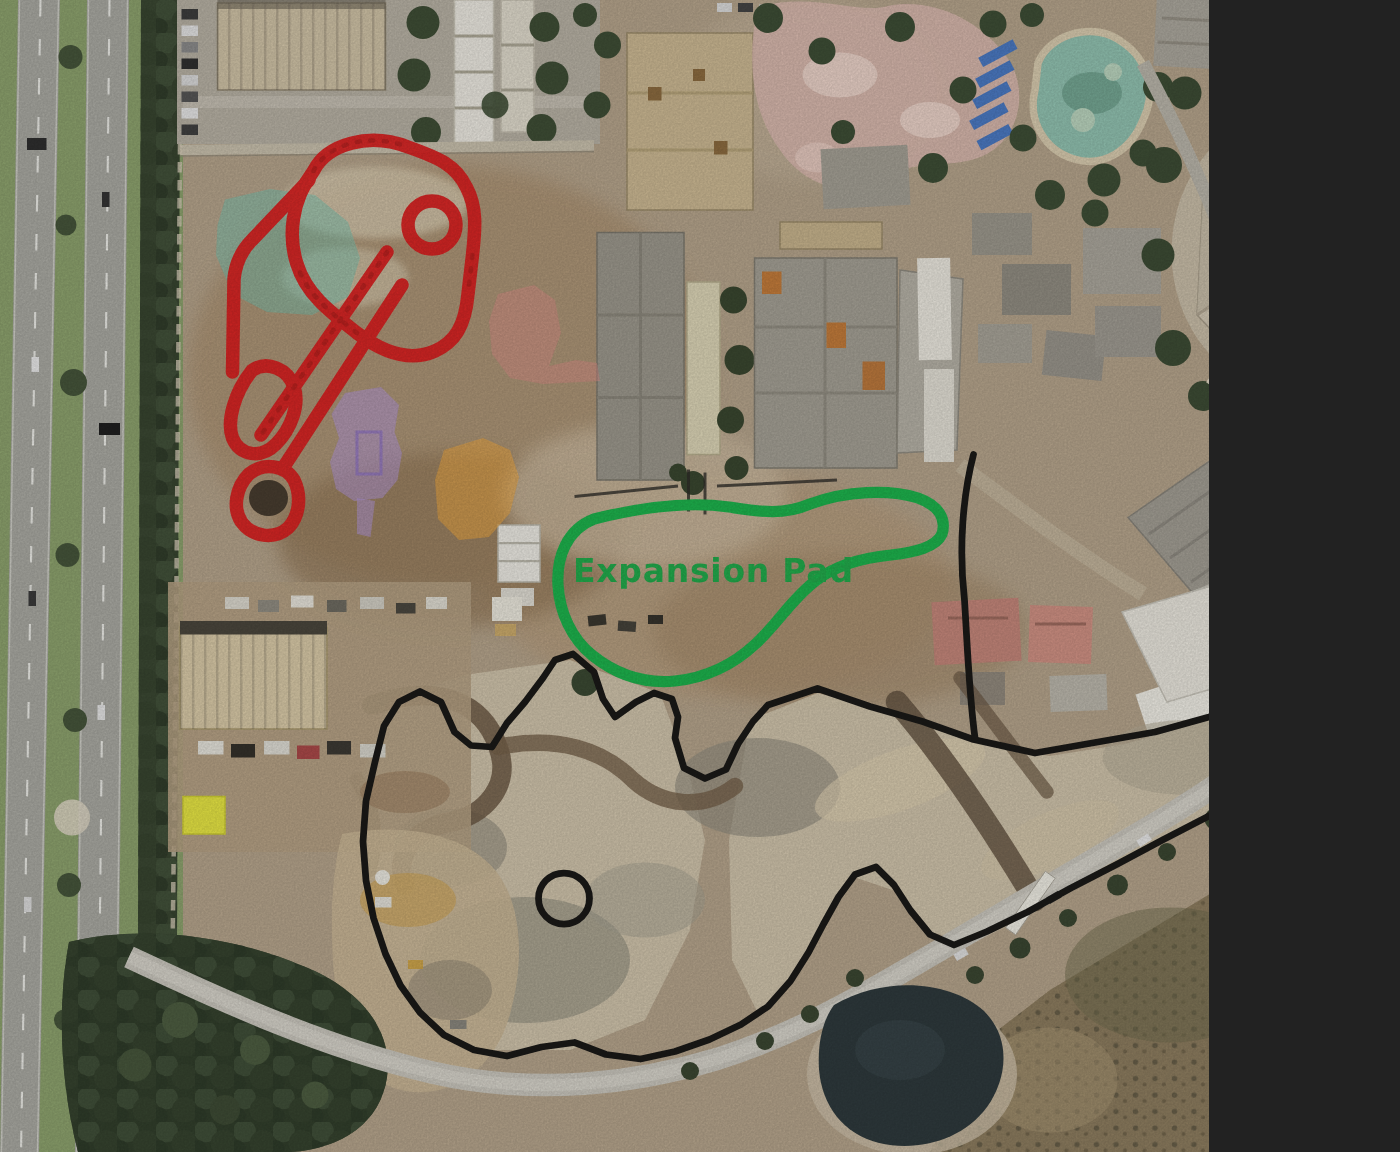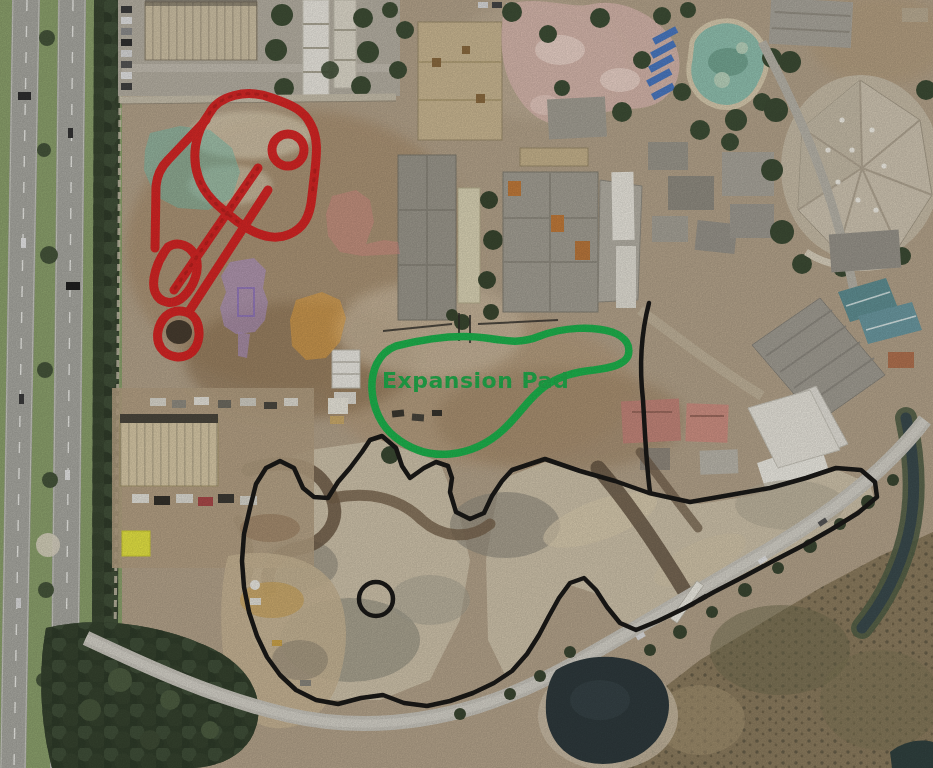--- a/index.html
+++ b/index.html
@@ -1,16 +1,16 @@
 <!DOCTYPE html>
 <html><head>
 <meta charset="utf-8">
 <style>
   html,body{margin:0;padding:0;background:#222;}
-  .stage{position:relative;width:933px;height:768px;overflow:hidden;
+  .stage{position:relative;width:806px;height:768px;overflow:hidden;
          font-family:"DejaVu Sans","Liberation Sans",sans-serif;}
   .stage svg{position:absolute;left:0;top:0;display:block;}
   text.pad-label{font-family:"DejaVu Sans","Liberation Sans",sans-serif;
                  font-weight:700;font-size:22px;letter-spacing:.5px;}
 </style>
 </head>
 <body>
 
 <div class="stage">
 <svg width="933" height="768" viewBox="0 0 933 768">

